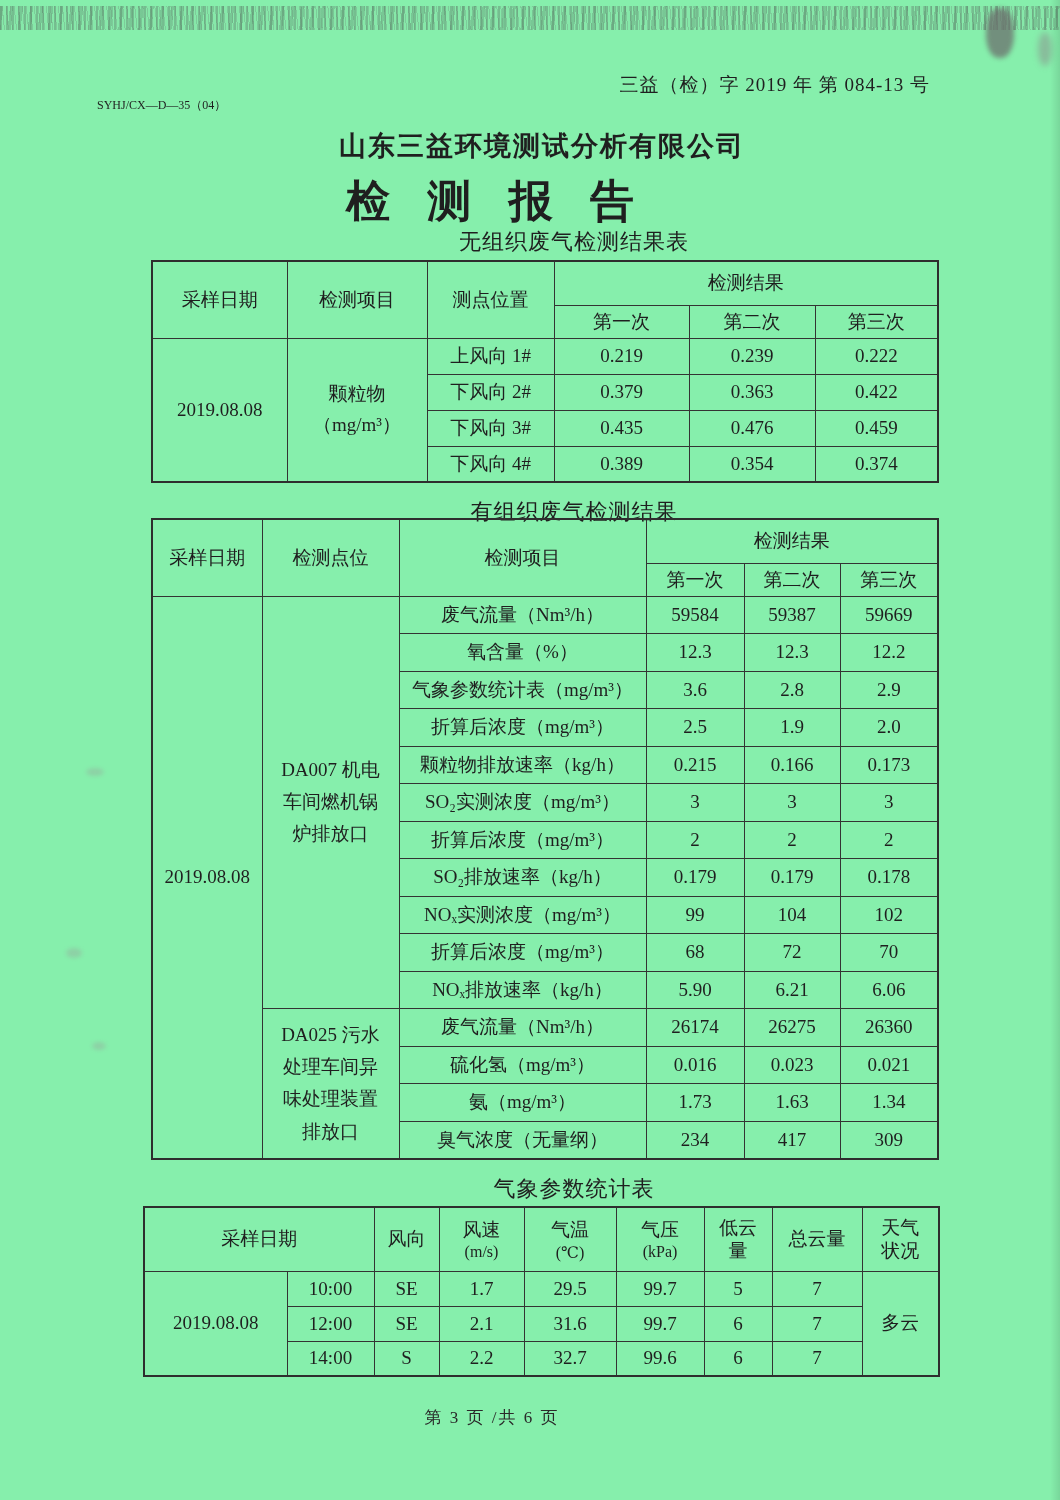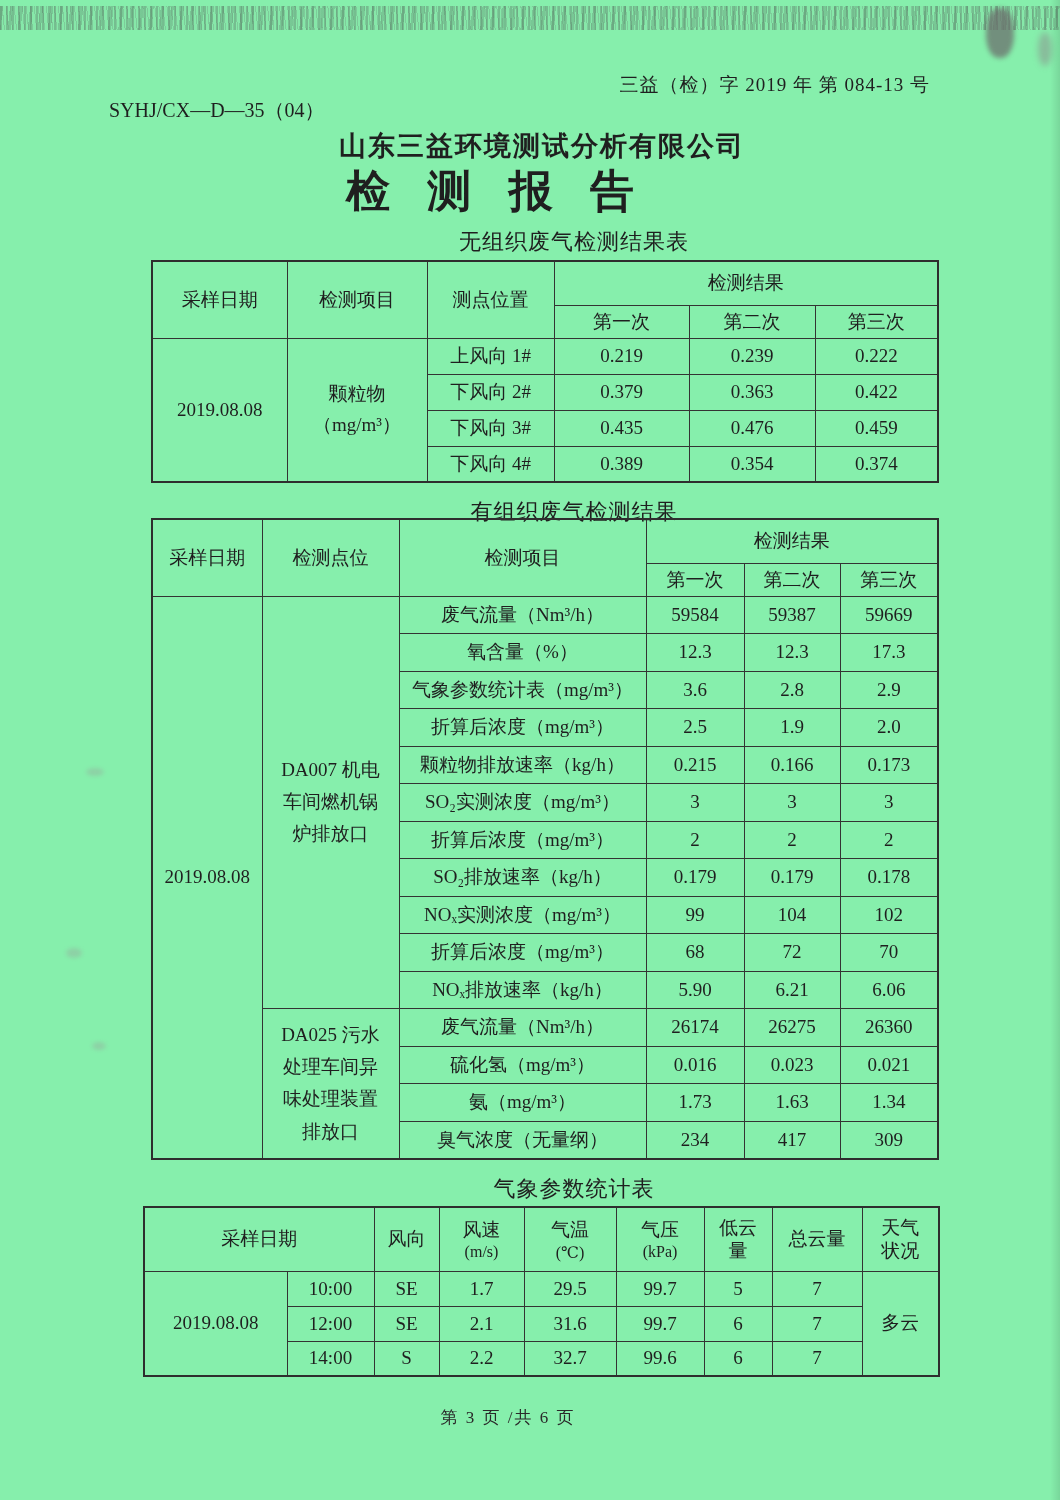--- a/index.html
+++ b/index.html
@@ -29,30 +29,30 @@
   .edge-shadow { position:absolute; top:0; right:0; width:10px; height:1500px;
     background:linear-gradient(to left, rgba(0,0,0,.10), rgba(0,0,0,0)); }
   .margin-mark { position:absolute; background:#9a9a9a; filter:blur(2px); opacity:.35; border-radius:50%; }
   .mm1 { left:86px;  top:768px;  width:18px; height:8px; }
   .mm2 { left:66px;  top:948px;  width:16px; height:10px; }
   .mm3 { left:92px;  top:1042px; width:14px; height:8px; }
 
   
   .doc-number { position:absolute; top:72px; left:0; width:930px; text-align:right;
     font-size:19px; letter-spacing:1px; }
-  .form-code  { position:absolute; top:97px; left:109px; font-size:20px; }
+  .form-code  { position:absolute; top:97px; left:97px; font-size:12px; }
   .company    { position:absolute; top:128px; left:0; width:1060px; text-align:center;
     font-size:27px; font-weight:bold; letter-spacing:2px;margin-left:12px; }
-  .report-title { position:absolute; top:162px; left:0; width:980px; text-align:center; }
+  .report-title { position:absolute; top:172px; left:0; width:980px; text-align:center; }
   .report-title span { font-size:44px; font-weight:bold; letter-spacing:.85em; margin-right:-.85em; }
   .tbl-title  { position:absolute; width:1060px; text-align:center; font-size:22px; letter-spacing:1px;padding-left:44px; }
   .t1-title { top:227px; }
   .t2-title { top:497px; }
   .t3-title { top:1174px; }
-  .footer { position:absolute; top:1406px; left:16px; width:984px; text-align:center;
+  .footer { position:absolute; top:1406px; left:0; width:984px; text-align:center;
     font-size:17px; color:#2a2a2a; letter-spacing:2px; }
 
   
   table { position:absolute; border-collapse:collapse; table-layout:fixed;
     border:2.2px solid #2e2e2e;margin-left:8px; }
   td { border:1.6px solid #333; text-align:center; vertical-align:middle;
     font-size:19px; padding:0 2px; overflow:hidden; color:#1f1f1f; }
   #table1 { left:143px; top:260px; width:786px; }
   #table1 tr.h1 { height:44px; } #table1 tr.h2 { height:33px; }
   #table1 tr.b  { height:36px; }
@@ -165,21 +165,21 @@
       <td rowspan="11" class="point-cell">DA007 机电车间燃机锅炉排放口</td>
       <td>废气流量（Nm³/h）</td>
       <td>59584</td>
       <td>59387</td>
       <td>59669</td>
     </tr>
     <tr class="b">
       <td>氧含量（%）</td>
       <td>12.3</td>
       <td>12.3</td>
-      <td>17.3</td>
+      <td>12.2</td>
     </tr>
     <tr class="b">
       <td>气象参数统计表（mg/m³）</td>
       <td>3.6</td>
       <td>2.8</td>
       <td>2.9</td>
     </tr>
     <tr class="b">
       <td>折算后浓度（mg/m³）</td>
       <td>2.5</td>

